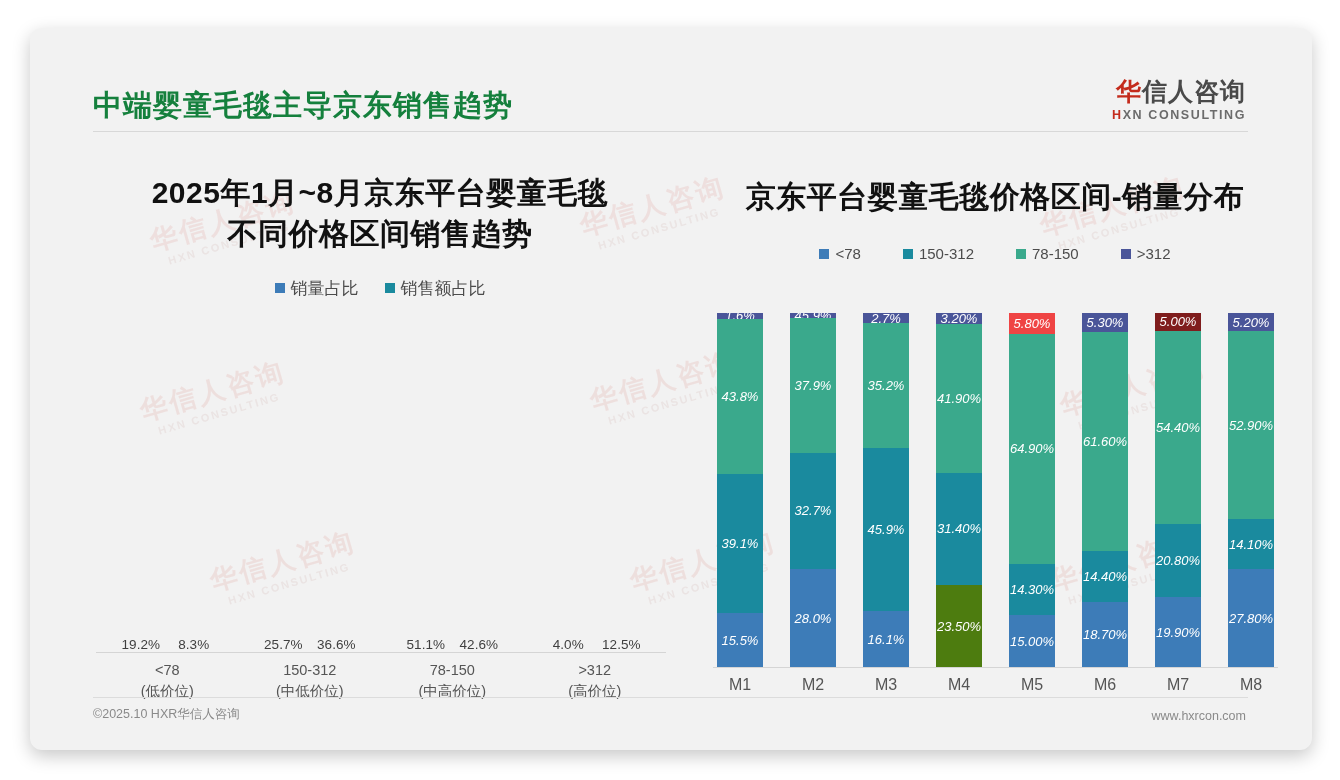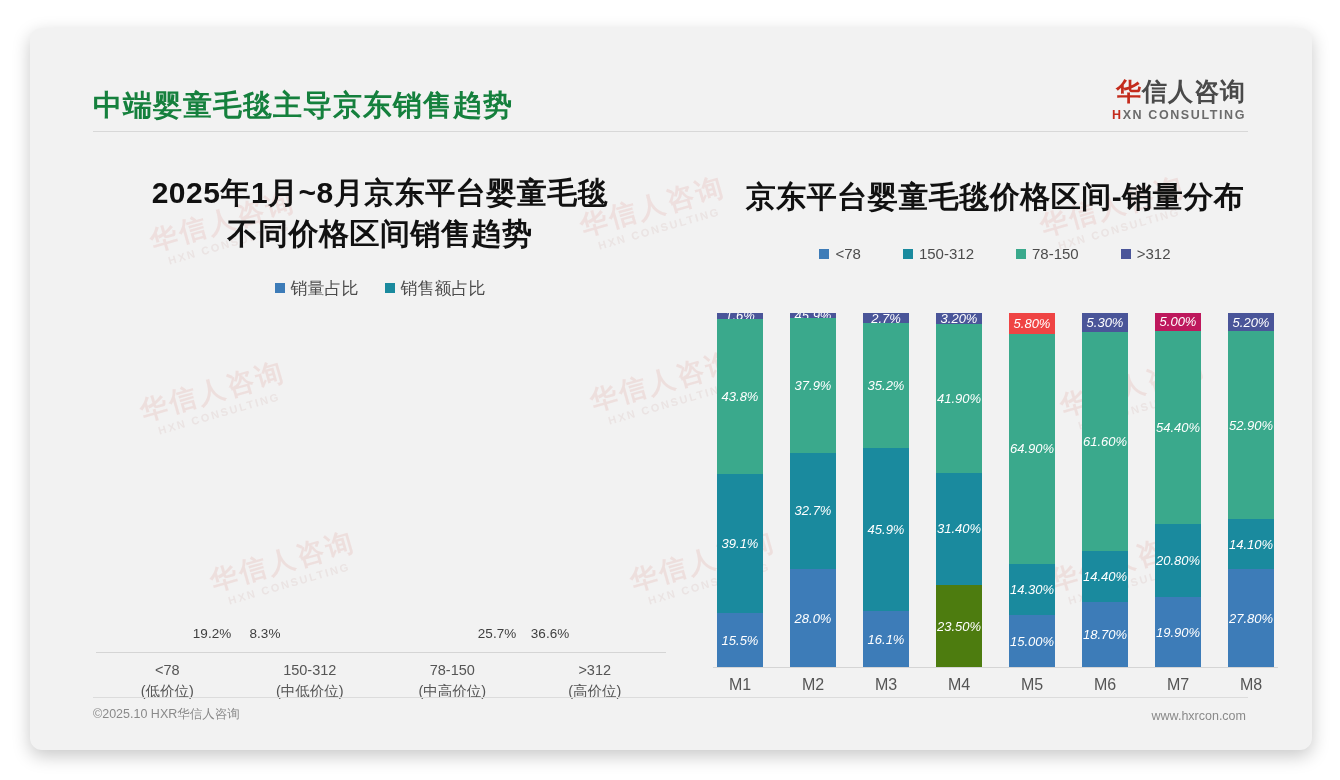--- a/index.html
+++ b/index.html
@@ -78,21 +78,21 @@
   }
   .bar-group {
     position:relative; height:100%;
     display:flex; align-items:flex-end; justify-content:center; gap:8px;
     width:120px;
   }
   .bar-wrap { position:relative; width:45px; display:flex; justify-content:center; }
   .bar { width:45px; }
   .bar-value {
     position:absolute; bottom:100%; left:50%; transform:translateX(-50%);
-    margin-bottom:12px; font-size:13.5px; color:#3f3f3f; white-space:nowrap;
+    margin-bottom:1px; font-size:13.5px; color:#3f3f3f; white-space:nowrap;
   }
   .axis-line {
     position:absolute; left:0; bottom:0; width:100%; height:1px;
     background:#d5d5d5;
   }
   .cat-labels {
     position:absolute; left:26px; top:512px; width:570px;
     display:flex; justify-content:space-around;
   }
   .cat-label {
@@ -241,20 +241,44 @@
               <div class="bar" style="height: 42.8333%; background: rgb(61, 124, 184);">
                 <div class="bar-value">25.7%</div>
               </div>
             </div>
             <div class="bar-wrap">
               <div class="bar" style="height: 61%; background: rgb(26, 138, 158);">
                 <div class="bar-value">36.6%</div>
               </div>
             </div>
           </div>
+          <div class="bar-group">
+            <div class="bar-wrap">
+              <div class="bar" style="height: 85.1667%; background: rgb(61, 124, 184);">
+                <div class="bar-value">51.1%</div>
+              </div>
+            </div>
+            <div class="bar-wrap">
+              <div class="bar" style="height: 71%; background: rgb(26, 138, 158);">
+                <div class="bar-value">42.6%</div>
+              </div>
+            </div>
+          </div>
+          <div class="bar-group">
+            <div class="bar-wrap">
+              <div class="bar" style="height: 6.66667%; background: rgb(61, 124, 184);">
+                <div class="bar-value">4.0%</div>
+              </div>
+            </div>
+            <div class="bar-wrap">
+              <div class="bar" style="height: 20.8333%; background: rgb(26, 138, 158);">
+                <div class="bar-value">12.5%</div>
+              </div>
+            </div>
+          </div>
         </div>
       <div class="axis-line"></div>
     </div>
     <div class="cat-labels" id="cat-labels">
         <div class="cat-label">
           <div>&lt;78</div>
           <div>(低价位)</div>
         </div>
         <div class="cat-label">
           <div>150-312</div>
@@ -372,21 +396,21 @@
               <span>61.60%</span>
             </div>
             <div class="seg" style="height: 14.4%; background: rgb(26, 138, 158);">
               <span>14.40%</span>
             </div>
             <div class="seg" style="height: 18.7%; background: rgb(61, 124, 184);">
               <span>18.70%</span>
             </div>
           </div>
           <div class="stack-col">
-            <div class="seg" style="height: 5%; background: #be185d;">
+            <div class="seg" style="height: 5%; background: #7f1d1d;">
               <span>5.00%</span>
             </div>
             <div class="seg" style="height: 54.4%; background: rgb(58, 169, 140);">
               <span>54.40%</span>
             </div>
             <div class="seg" style="height: 20.8%; background: rgb(26, 138, 158);">
               <span>20.80%</span>
             </div>
             <div class="seg" style="height: 19.9%; background: rgb(61, 124, 184);">
               <span>19.90%</span>

